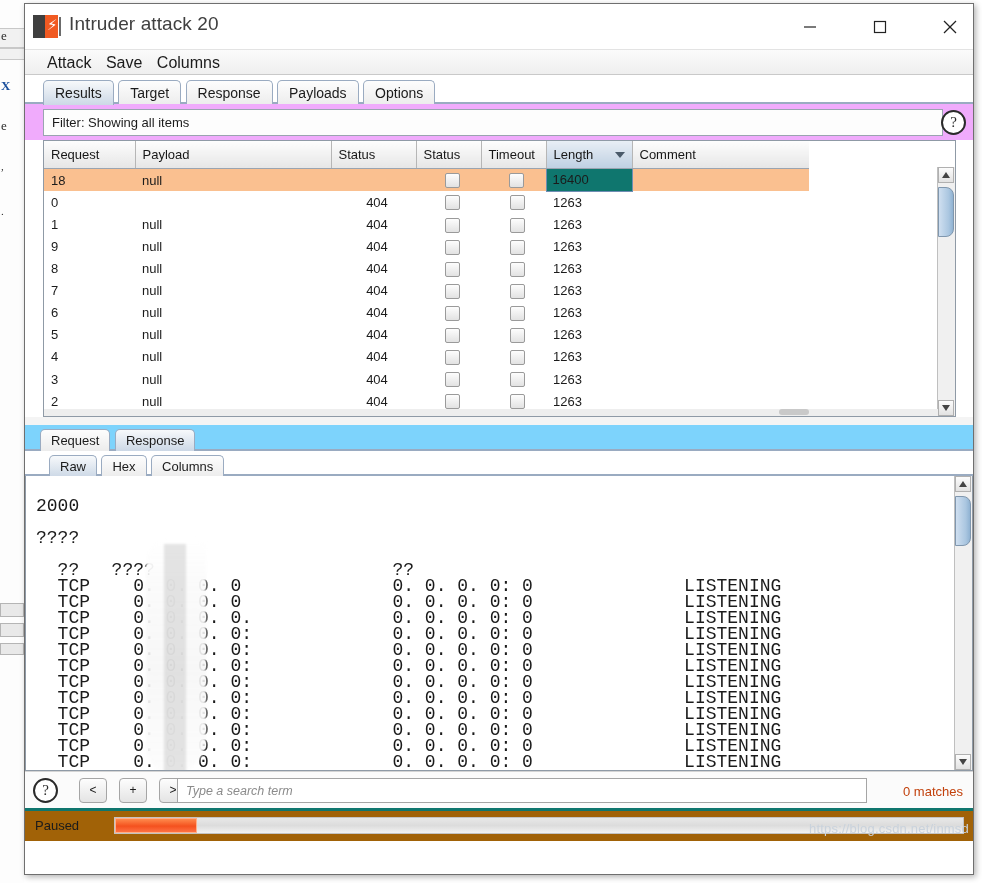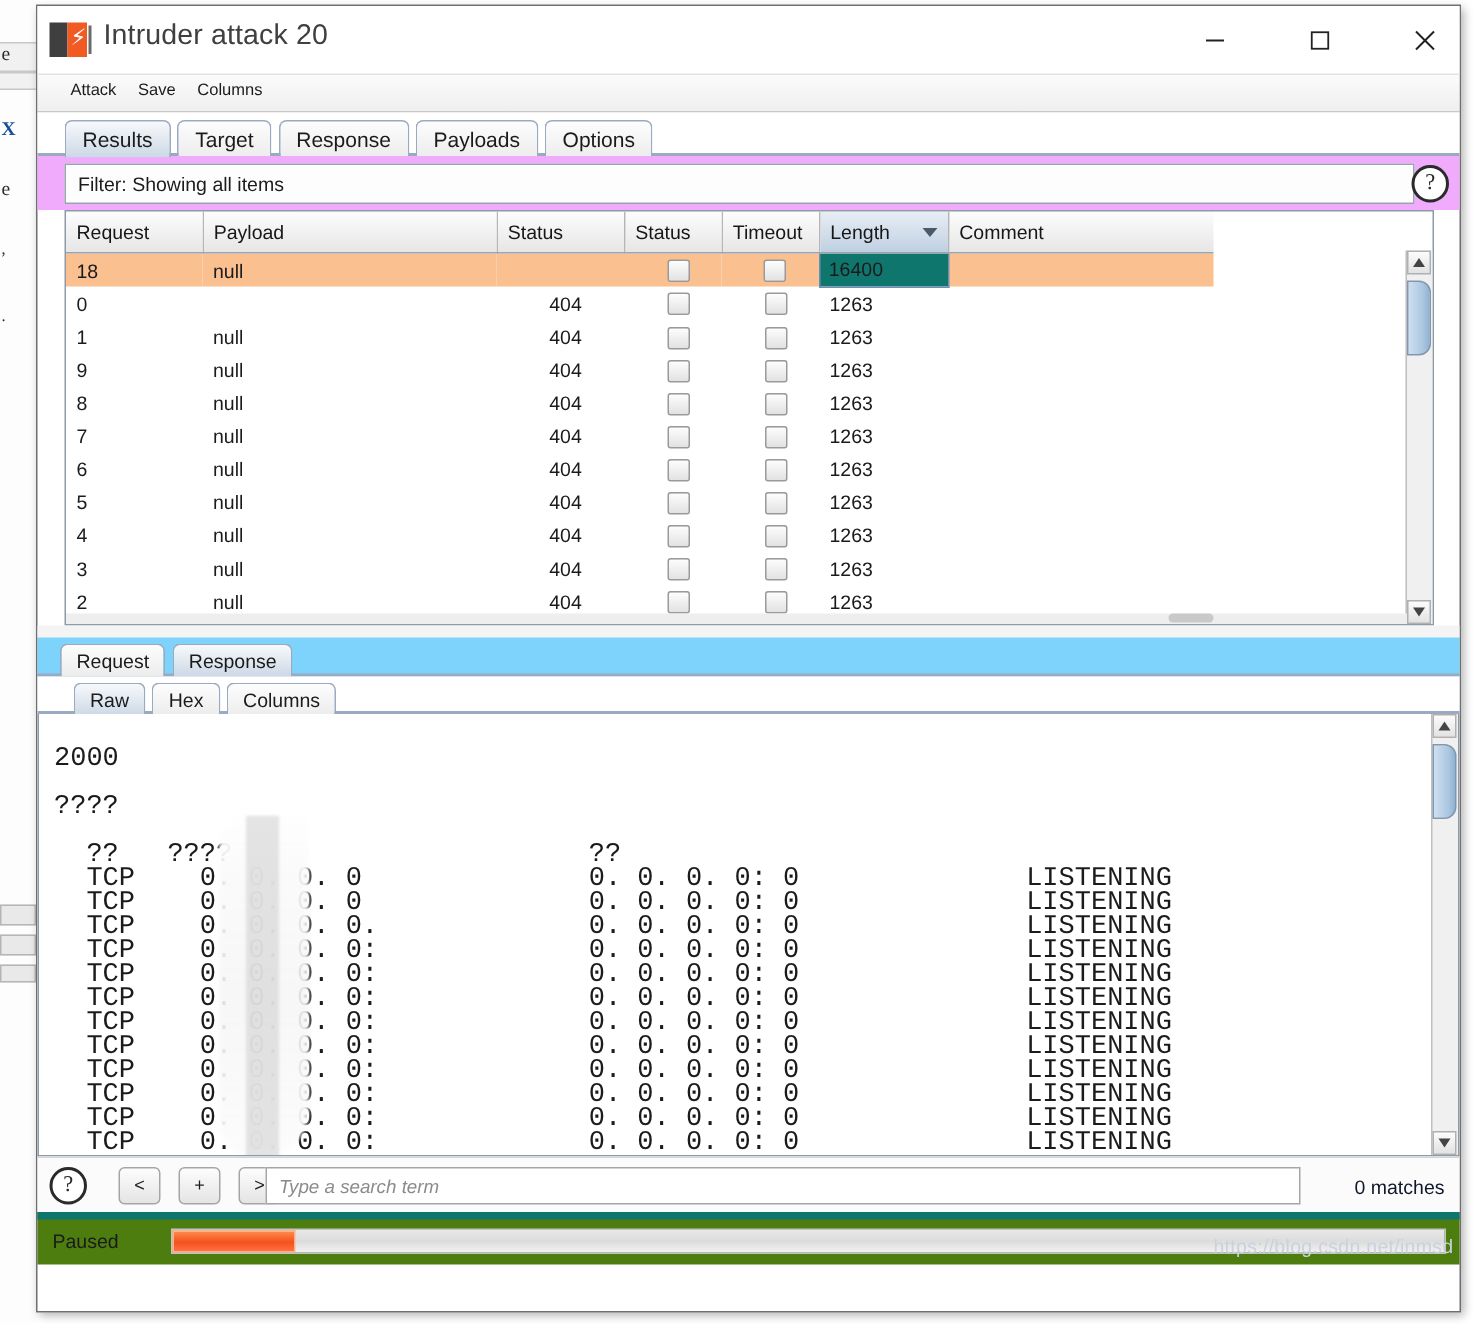--- a/index.html
+++ b/index.html
@@ -113,21 +113,21 @@
   
   .menubar {
     height: 25px;
     background: linear-gradient(to bottom, #fbfbfb 0%, #efefef 100%);
     border-bottom: 1px solid #c9c9c9;
     padding-left: 17px;
     box-sizing: border-box;
   }
   .menu-item {
     display: inline-block;
-    font-size: 11px;
+    font-size: 16px;
     color: #1b1b1b;
     padding: 4px 5px 0 5px;
     cursor: default;
   }
 
   
   .tabstrip {
     position: relative;
     height: 29px;
     background: #ffffff;
@@ -416,29 +416,29 @@
     font-size: 12.5px;
     font-style: italic;
     color: #8b8b8b;
     padding: 5px 0 0 8px;
     cursor: text;
   }
   .matches {
     position: absolute;
     right: 10px; top: 12px;
     font-size: 13px;
-    color: #0f172a;
+    color: #c2410c;
   }
 
   
   .statusbar {
     position: relative;
     height: 30px;
-    background: #4d7c0f;
-    border-top: 5px solid #0f766e;
+    background: #a16207;
+    border-top: 3px solid #0f766e;
   }
   .status-label {
     position: absolute;
     left: 10px; top: 7px;
     font-size: 13px;
     color: #1b1b1b;
   }
   .progress-track {
     position: absolute;
     left: 89px; top: 6px;

